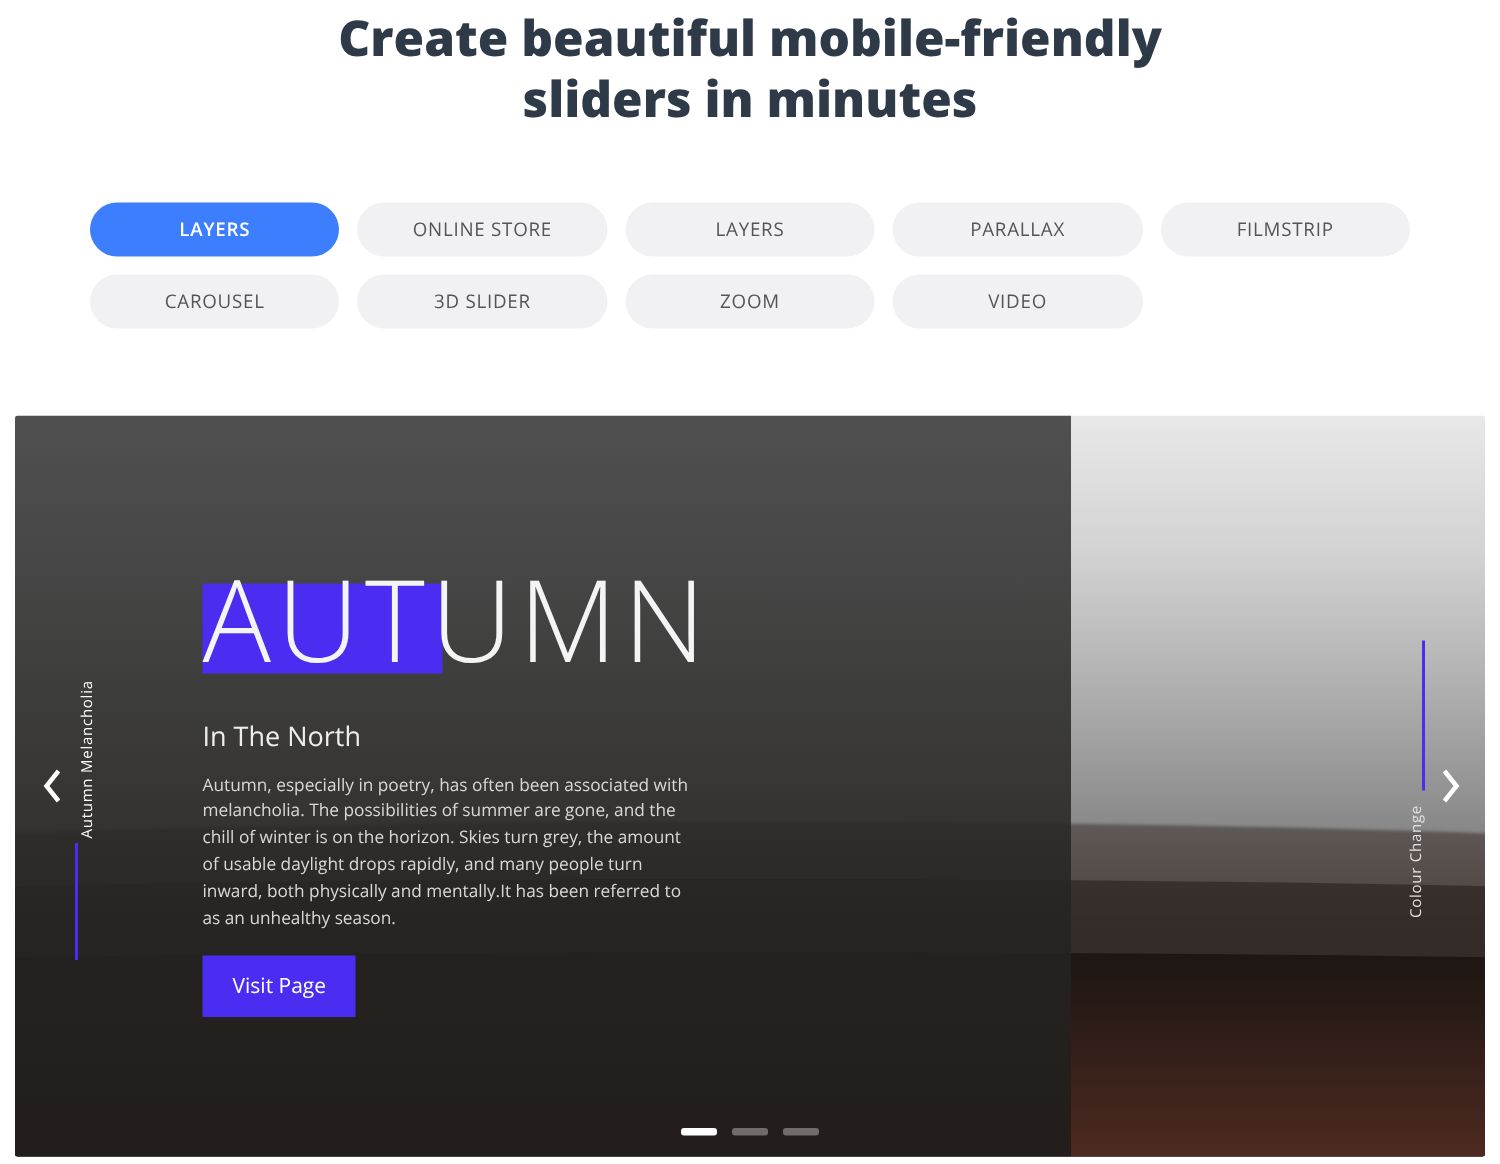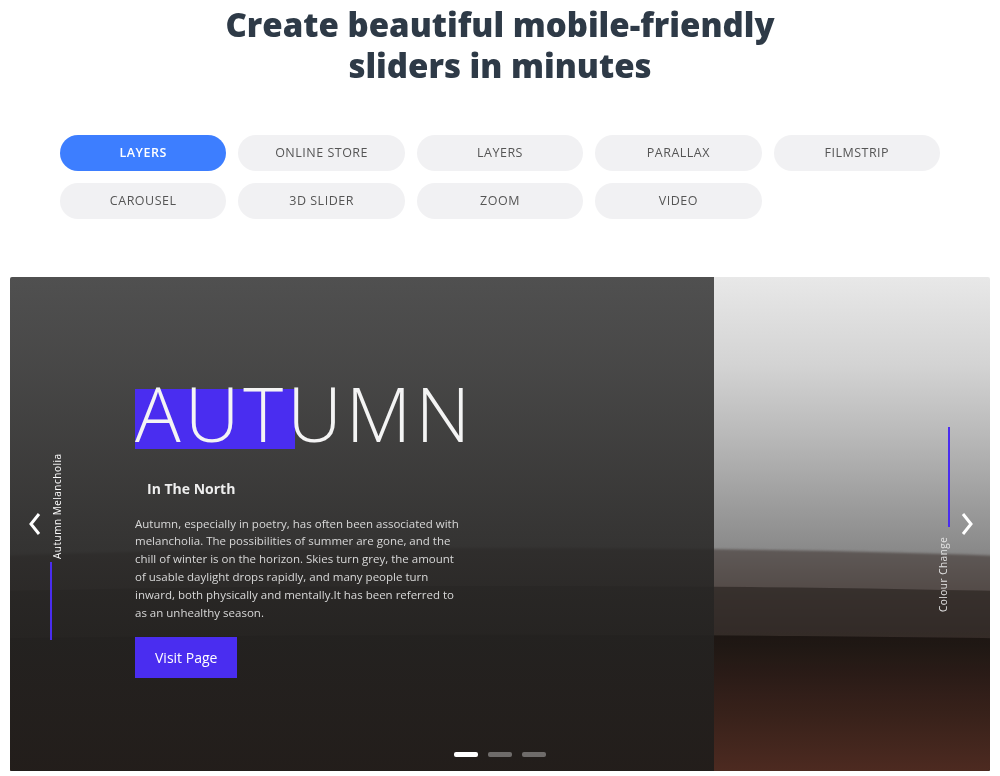--- a/index.html
+++ b/index.html
@@ -93,24 +93,23 @@
     font-weight: 300;
     font-size: 76px;
     letter-spacing: 4px;
     line-height: 1;
     color: #f4f4f4;
     white-space: nowrap;
   }
   .sub-title {
     position: absolute;
     left: 125px; top: 202px;
-    font-size: 14px;
-    font-weight: 700;
+    font-size: 18px;
+    font-weight: 400;
     color: #eee;
-    margin-left: 12px;
   }
   .body-text {
     position: absolute;
     left: 125px; top: 238px;
     width: 330px;
     font-size: 11.5px;
     line-height: 1.55;
     color: #d8d8d8;
   }
   .cta {

